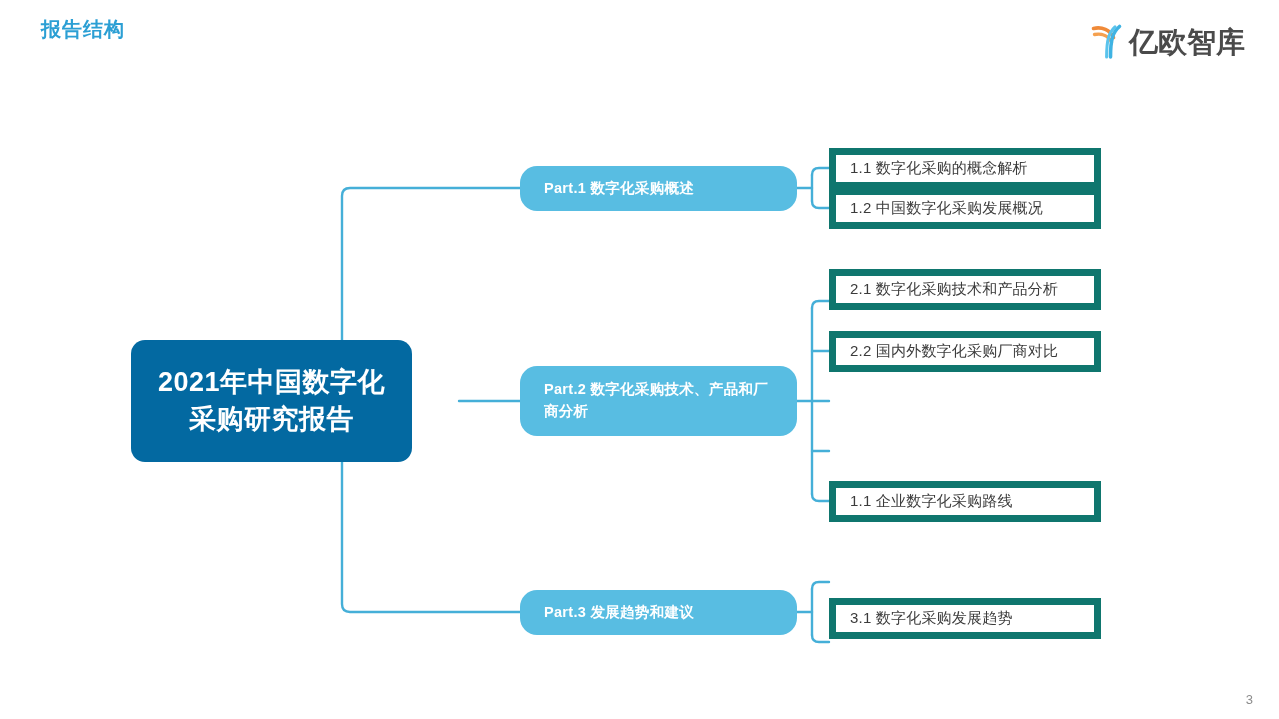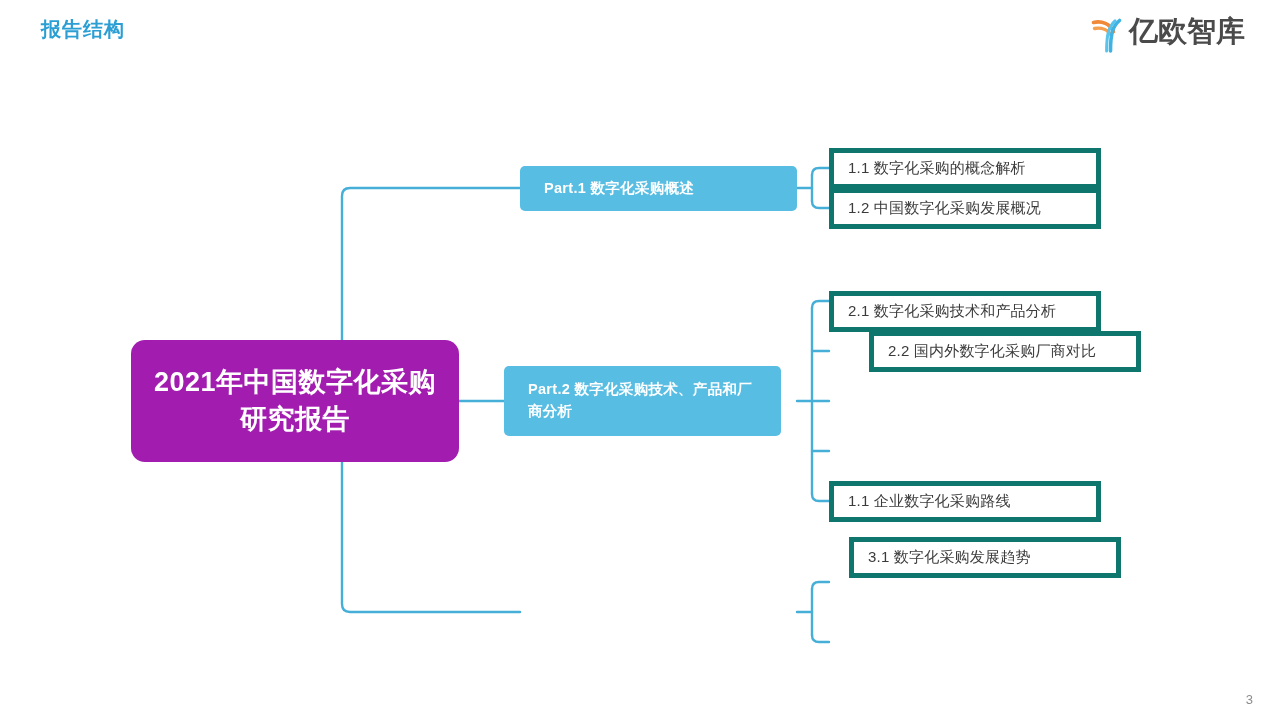--- a/index.html
+++ b/index.html
@@ -27,22 +27,23 @@
     line-height: 1.1;
     white-space: nowrap;
   }
 
   #brand-logo {
     position: absolute;
     right: 34px;
     top: 17px;
     height: 42px;
     display: flex;
-    align-items: flex-start;
+    align-items: flex-end;
     gap: 4px;
+    font-family: Liberation Mono, monospace;
   }
   #brand-logo .logo-mark {
     width: 34px;
     height: 36px;
     flex: 0 0 auto;
   }
   #brand-logo .logo-word {
     font-size: 29px;
     font-weight: bold;
     color: #4A4A4A;
@@ -66,63 +67,63 @@
     width: 1279px;
     height: 719px;
     pointer-events: none;
   }
 
   
   .root-node {
     position: absolute;
     left: 131px;
     top: 340px;
-    width: 328px;
+    width: 281px;
     height: 122px;
-    background: #a21caf;
+    background: #0369a1;
     border-radius: 14px;
     display: flex;
     align-items: center;
     justify-content: center;
     text-align: center;
     color: #ffffff;
     font-size: 27px;
     font-weight: bold;
     line-height: 1.38;
     letter-spacing: 0.5px;
     box-sizing: border-box;
     padding: 16px 14px;
   }
 
   
   .part-node {
     position: absolute;
     background: #58BDE2;
-    border-radius: 5px;
+    border-radius: 17px;
     color: #ffffff;
     font-size: 14.5px;
     font-weight: bold;
     letter-spacing: 0.3px;
     box-sizing: border-box;
     display: flex;
     align-items: center;
     padding: 0 24px;
     line-height: 1.5;
   }
   .part-node.two-line {
     align-items: center;
   }
 
   
   .leaf-box {
     position: absolute;
     left: 829px;
     width: 272px;
     height: 41px;
-    border: 5px solid #0f766e;
+    border: 7px solid #0f766e;
     background: #ffffff;
     box-sizing: border-box;
     display: flex;
     align-items: center;
     padding-left: 14px;
     font-size: 15px;
     color: #3B3B3B;
     letter-spacing: 0.2px;
     white-space: nowrap;
   }
@@ -182,27 +183,28 @@
       <path d="M812 589 Q 812 582 819 582 H 829"></path>
       <path d="M812 635 Q 812 642 819 642 H 829"></path>
       <path d="M812 589 V 635"></path>
     </g>
   </svg>
 
   <div class="root-node">2021年中国数字化采购研究报告</div>
 
   <div class="part-node" style="left:520px; top:166px; width:277px; height:45px;">Part.1 数字化采购概述</div>
 
-  <div class="part-node two-line" style="left:504px; top:366px; width:277px; height:70px;">Part.2 数字化采购技术、产品和厂商分析</div>
-
+  <div class="part-node two-line" style="left:520px; top:366px; width:277px; height:70px;">Part.2 数字化采购技术、产品和厂商分析</div>
+
+  <div class="part-node" style="left:520px; top:590px; width:277px; height:45px;">Part.3 发展趋势和建议</div>
 
   <div class="leaf-box" style="top:148px;">1.1 数字化采购的概念解析</div>
   <div class="leaf-box" style="top:188px;">1.2 中国数字化采购发展概况</div>
 
-  <div class="leaf-box" style="top:291px;">2.1 数字化采购技术和产品分析</div>
-  <div class="leaf-box" style="top:331px;margin-left:40px;">2.2 国内外数字化采购厂商对比</div>
+  <div class="leaf-box" style="top:269px;">2.1 数字化采购技术和产品分析</div>
+  <div class="leaf-box" style="top:331px;">2.2 国内外数字化采购厂商对比</div>
   <div class="leaf-box" style="top:481px;">1.1 企业数字化采购路线</div>
 
-  <div class="leaf-box" style="top:537px;margin-left:20px;">3.1 数字化采购发展趋势</div>
+  <div class="leaf-box" style="top:598px;">3.1 数字化采购发展趋势</div>
 
 </div>
 
 <div id="page-number">3</div>
 
 </body></html>

